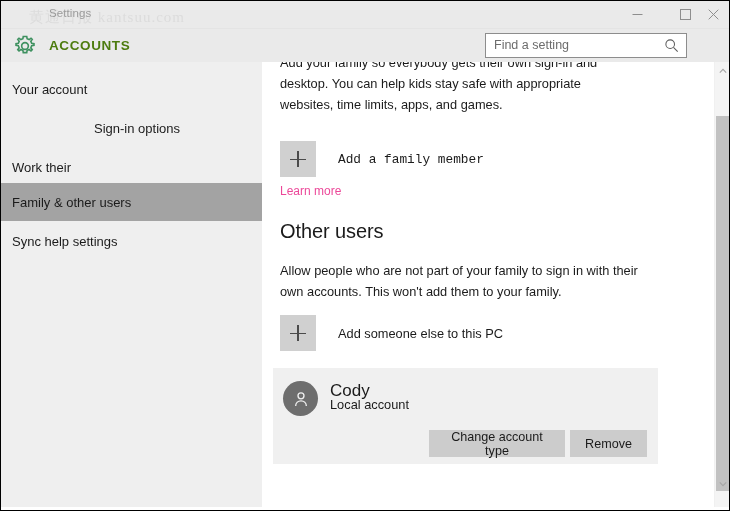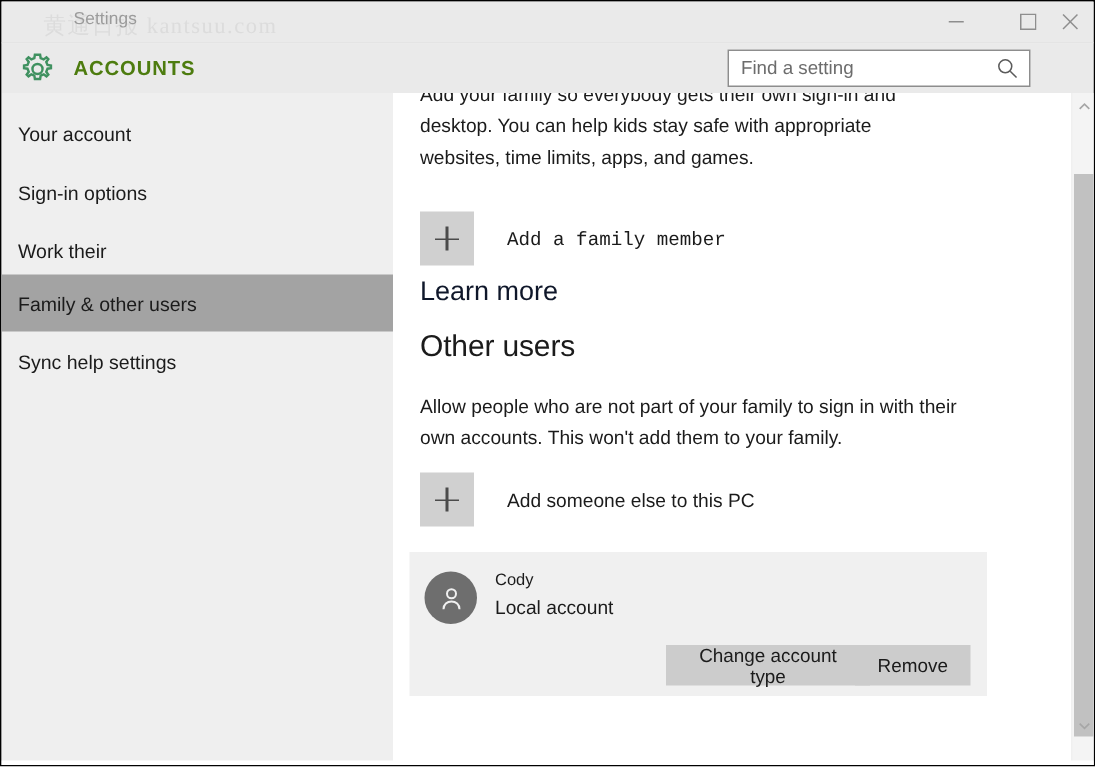--- a/index.html
+++ b/index.html
@@ -207,22 +207,22 @@
   .plus-label {
     margin-left: 22px;
     font-size: 12.8px;
     color: #1b1b1b;
     white-space: nowrap;
   }
   #learn-more {
     position: absolute;
     left: 18px;
     top: 132px;
-    font-size: 18px;
-    color: #0f172a;
+    font-size: 12px;
+    color: #ec4899;
     text-decoration: none;
     cursor: pointer;
   }
   #other-users-heading {
     position: absolute;
     left: 18px;
     top: 168px;
     font-size: 20px;
     font-weight: normal;
     color: #1b1b1b;
@@ -261,21 +261,21 @@
     border-radius: 50%;
     background: #6e6e6e;
     display: flex;
     align-items: center;
     justify-content: center;
   }
   #user-name {
     position: absolute;
     left: 57px;
     top: 13px;
-    font-size: 11px;
+    font-size: 17px;
     color: #1b1b1b;
   }
   #user-type {
     position: absolute;
     left: 57px;
     top: 29px;
     font-size: 12.8px;
     color: #1b1b1b;
   }
   .card-btn {
@@ -283,21 +283,21 @@
     background: #cccccc;
     border: none;
     font-family: "Liberation Sans", sans-serif;
     font-size: 12.6px;
     color: #1b1b1b;
     height: 27px;
     padding: 0 14px;
     cursor: pointer;
     box-sizing: border-box;
   }
-  #btn-change-type { left: 171px; top: 62px; width: 136px; }
+  #btn-change-type { left: 156px; top: 62px; width: 136px; }
   #btn-remove      { left: 297px; top: 62px; width: 77px; }
 
   
   #scrollbar {
     position: absolute;
     left: 713px;
     top: 61px;
     width: 16px;
     height: 450px;
     background: #f4f4f4;
@@ -376,21 +376,21 @@
           <line x1="10.1" y1="10.1" x2="14.6" y2="14.6"></line>
         </svg>
       </span>
     </div>
   </div>
 
   <div id="sidebar">
     <div class="nav-item" style="top:8px;">
       <span class="nav-label">Your account</span>
     </div>
-    <div class="nav-item" style="top:47px;">
+    <div class="nav-item" style="top:47px;justify-content:center;">
       <span class="nav-label">Sign-in options</span>
     </div>
     <div class="nav-item" style="top:86px;">
       <span class="nav-label">Work their</span>
     </div>
     <div class="nav-item selected" style="top:121px;">
       <span class="nav-label">Family &amp; other users</span>
     </div>
     <div class="nav-item" style="top:160px;">
       <span class="nav-label">Sync help settings</span>

